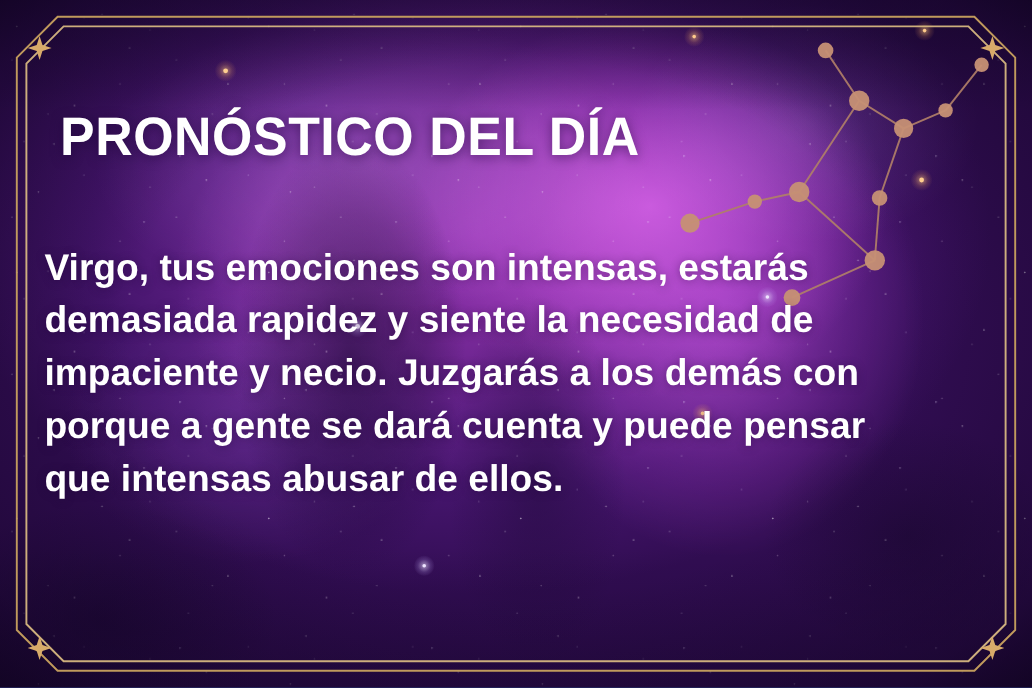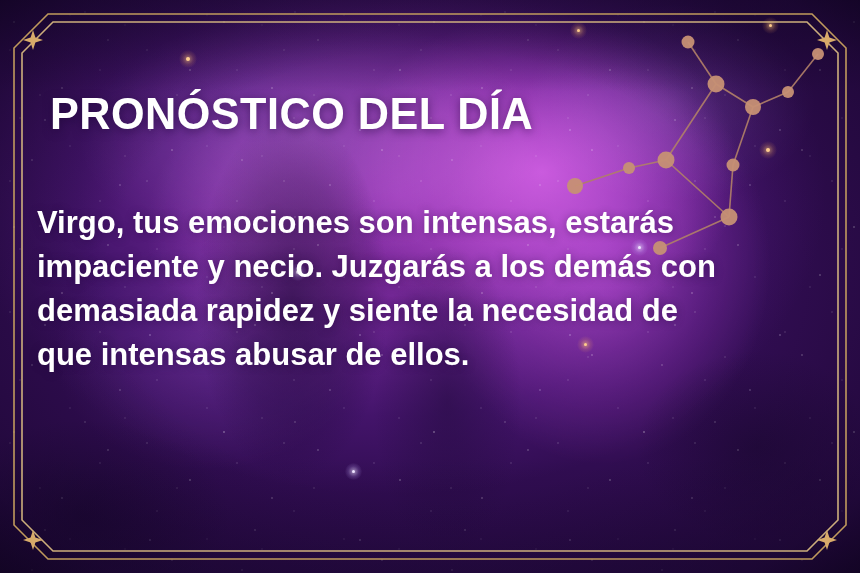--- a/index.html
+++ b/index.html
@@ -192,19 +192,20 @@
     <g fill="#d8ab6a">
       <path d="M827 527 L829.4 534.6 L837 537 L829.4 539.4 L827 547 L824.6 539.4 L817 537 L824.6 534.6 Z" transform="translate(0,3)"></path>
     </g>
   </svg>
 
   <div id="content">
     <h1 id="title">PRONÓSTICO DEL DÍA</h1>
 
     <div id="body-text">
       <span class="ln">Virgo, tus emociones son intensas, estarás</span>
+      <span class="ln">demasiada rapidez y siente la necesidad de</span>
       <span class="ln">impaciente y necio. Juzgarás a los demás con</span>
-      <span class="ln">demasiada rapidez y siente la necesidad de</span>
+      <span class="ln">porque a gente se dará cuenta y puede pensar</span>
       <span class="ln">que intensas abusar de ellos.</span>
     </div>
   </div>
 
 </div>
 
 </body></html>

